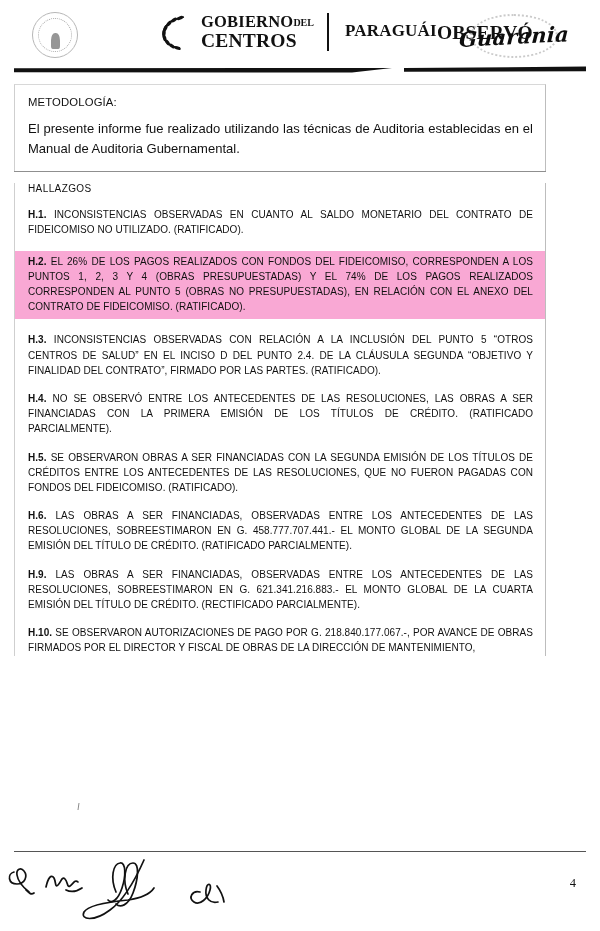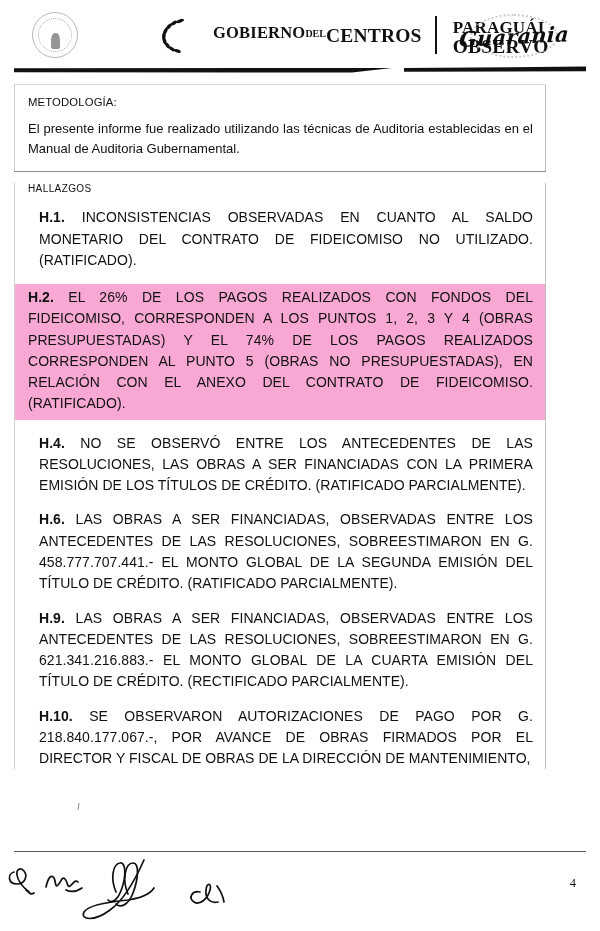--- a/index.html
+++ b/index.html
@@ -52,23 +52,22 @@
     gap: 7px;
   }
   .wreath {
     width: 34px; height: 38px;
     position: relative;
     flex: 0 0 auto;
   }
   .wreath svg { display:block; }
   .brand-gob {
     display: flex;
-    flex-direction: row;
+    flex-direction: column;
     line-height: 1.0;
-    margin-left: 12px;
   }
   .brand-line1 {
     font-family: "Liberation Serif", serif;
     font-weight: bold;
     font-size: 16.5px;
     letter-spacing: .2px;
     white-space: nowrap;
   }
   .brand-line1 .small-del {
     font-size: 10px;
@@ -85,23 +84,22 @@
     white-space: nowrap;
   }
   .brand-divider {
     width: 2px;
     height: 38px;
     background: #111;
     margin: 0 9px 0 6px;
   }
   .brand-gua {
     display: flex;
-    flex-direction: column;
+    flex-direction: row;
     line-height: 1.0;
-    margin-top: 6px;
   }
   .gua-line1 {
     font-family: "Liberation Serif", serif;
     font-weight: bold;
     font-size: 17px;
     letter-spacing: .2px;
   }
   .gua-line2 {
     font-family: "Liberation Serif", serif;
     font-weight: bold;
@@ -173,24 +171,24 @@
   }
   .pad-bottom { padding-bottom: 12px; }
 
   .hallazgos-label {
     font-size: 10px;
     letter-spacing: .4px;
     margin: 11px 0 0 0;
   }
 
   .finding {
-    font-size: 14px;
+    font-size: 10px;
     line-height: 1.52;
     text-align: justify;
-    margin: 13px 0 0 11px;
+    margin: 13px 0 0 0;
     letter-spacing: .05px;
   }
   .finding .fid { font-weight: bold; }
   .finding.highlight {
     background: #f9a8d4;
     margin-left: -13px;
     margin-right: -12px;
     padding: 3px 12px 5px 13px;
   }
 
@@ -294,26 +292,34 @@
     <p class="finding">
       <span class="fid">H.1.</span>
       <span>INCONSISTENCIAS OBSERVADAS EN CUANTO AL SALDO MONETARIO DEL CONTRATO DE FIDEICOMISO NO UTILIZADO. (RATIFICADO).</span>
     </p>
 
     <p class="finding highlight">
       <span class="fid">H.2.</span>
       <span>EL 26% DE LOS PAGOS REALIZADOS CON FONDOS DEL FIDEICOMISO, CORRESPONDEN A LOS PUNTOS 1, 2, 3 Y 4 (OBRAS PRESUPUESTADAS) Y EL 74% DE LOS PAGOS REALIZADOS CORRESPONDEN AL PUNTO 5 (OBRAS NO PRESUPUESTADAS), EN RELACIÓN CON EL ANEXO DEL CONTRATO DE FIDEICOMISO. (RATIFICADO).</span>
     </p>
 
+    <p class="finding">
+      <span class="fid">H.3.</span>
+      <span>INCONSISTENCIAS OBSERVADAS CON RELACIÓN A LA INCLUSIÓN DEL PUNTO 5 “OTROS CENTROS DE SALUD” EN EL INCISO D DEL PUNTO 2.4. DE LA CLÁUSULA SEGUNDA “OBJETIVO Y FINALIDAD DEL CONTRATO”, FIRMADO POR LAS PARTES. (RATIFICADO).</span>
+    </p>
 
     <p class="finding">
       <span class="fid">H.4.</span>
       <span>NO SE OBSERVÓ ENTRE LOS ANTECEDENTES DE LAS RESOLUCIONES, LAS OBRAS A SER FINANCIADAS CON LA PRIMERA EMISIÓN DE LOS TÍTULOS DE CRÉDITO. (RATIFICADO PARCIALMENTE).</span>
     </p>
 
+    <p class="finding">
+      <span class="fid">H.5.</span>
+      <span>SE OBSERVARON OBRAS A SER FINANCIADAS CON LA SEGUNDA EMISIÓN DE LOS TÍTULOS DE CRÉDITOS ENTRE LOS ANTECEDENTES DE LAS RESOLUCIONES, QUE NO FUERON PAGADAS CON FONDOS DEL FIDEICOMISO. (RATIFICADO).</span>
+    </p>
 
     <p class="finding">
       <span class="fid">H.6.</span>
       <span>LAS OBRAS A SER FINANCIADAS, OBSERVADAS ENTRE LOS ANTECEDENTES DE LAS RESOLUCIONES, SOBREESTIMARON EN G. 458.777.707.441.- EL MONTO GLOBAL DE LA SEGUNDA EMISIÓN DEL TÍTULO DE CRÉDITO. (RATIFICADO PARCIALMENTE).</span>
     </p>
 
 
 
     <p class="finding">
       <span class="fid">H.9.</span>

